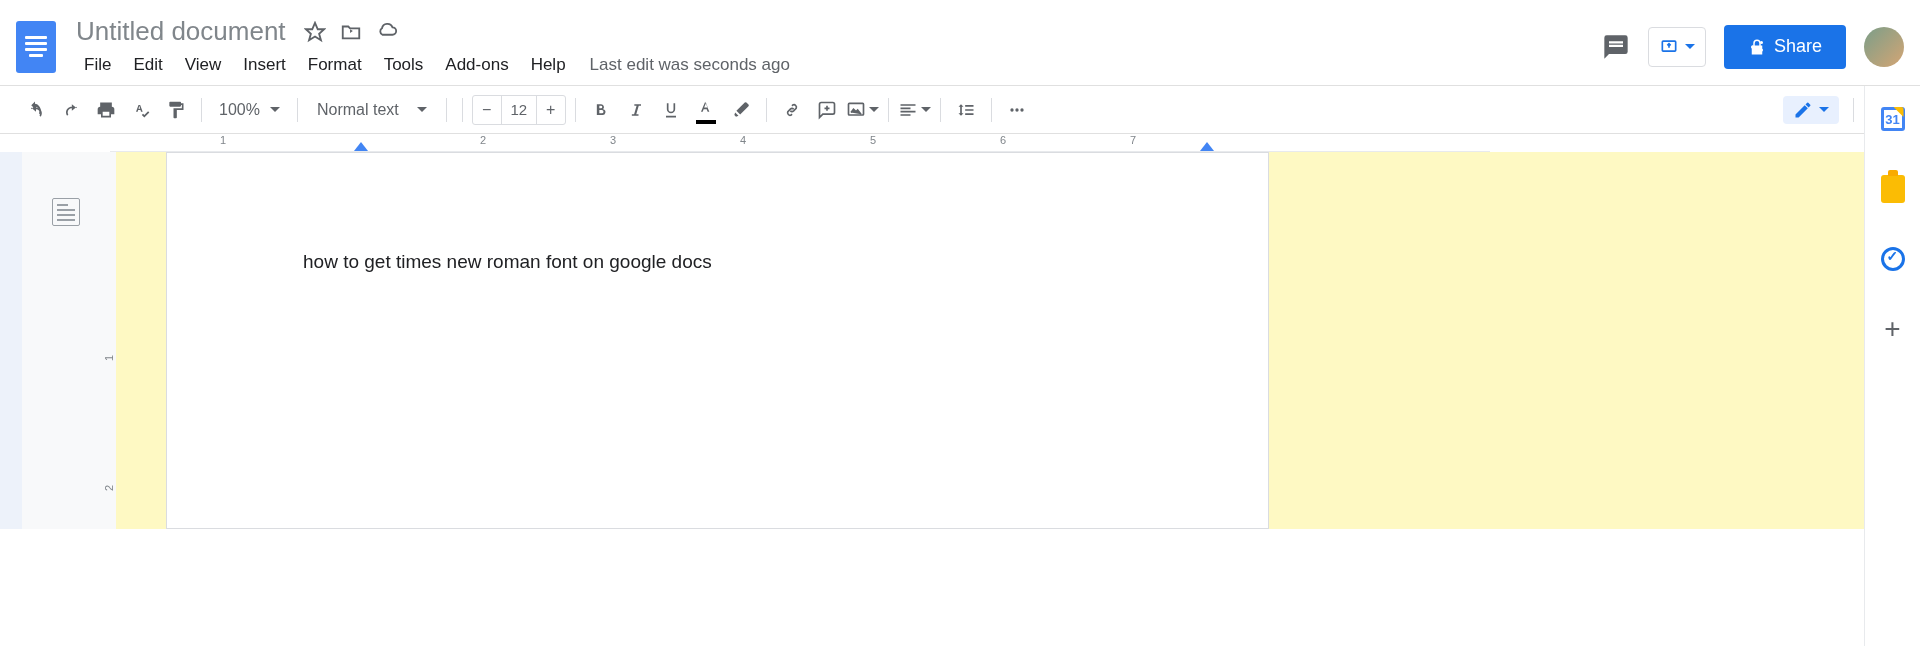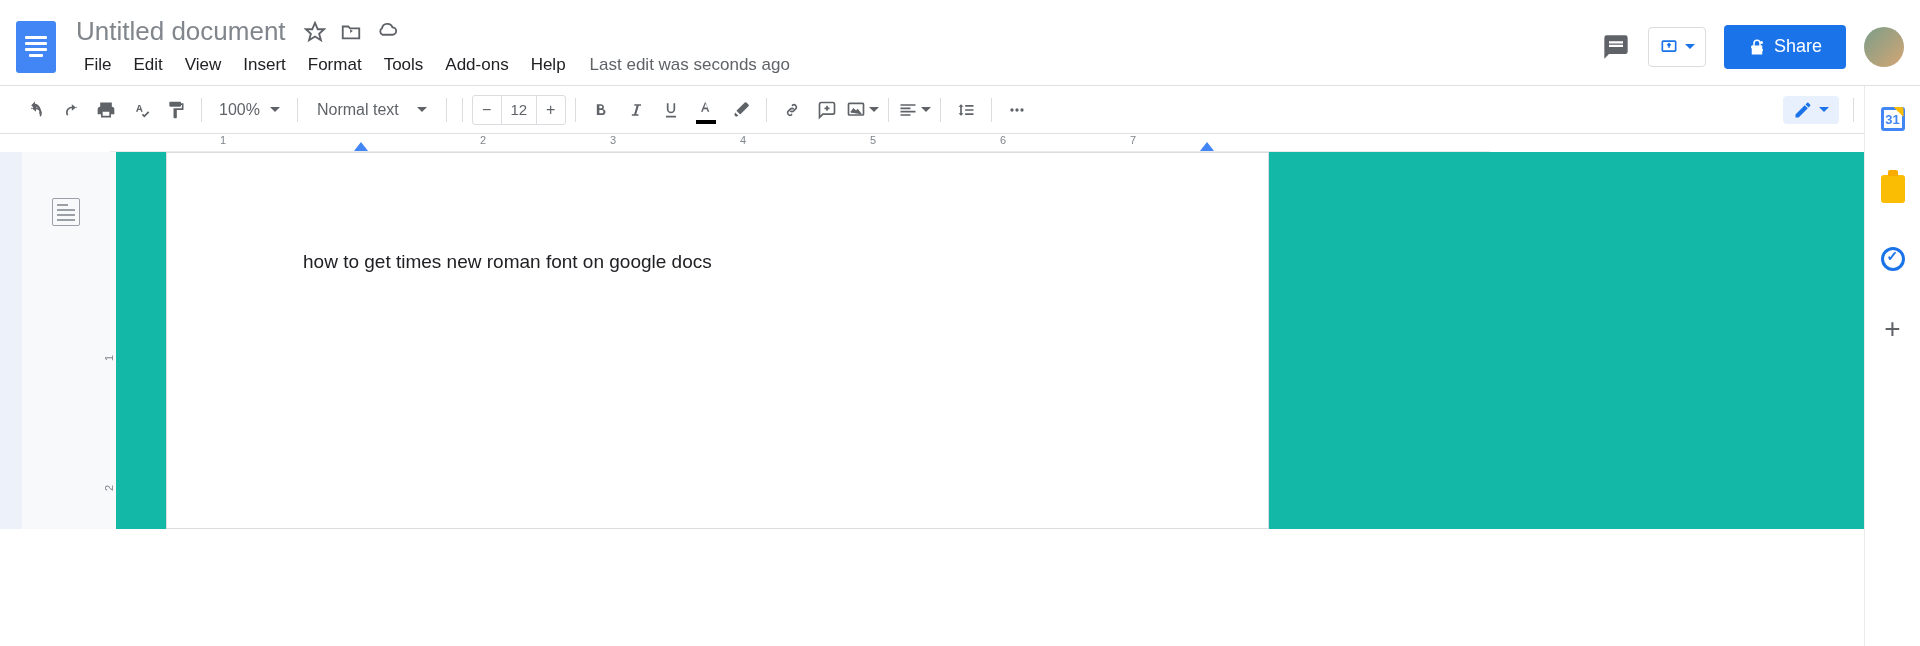--- a/index.html
+++ b/index.html
@@ -42,21 +42,21 @@
 .chevron-up { color: #5f6368; cursor: pointer; padding: 6px; }
 
 
 .ruler { height: 18px; background: #fff; position: relative; border-bottom: 1px solid #e8eaed; margin-left: 110px; width: 1380px; }
 .ruler-inner { position: absolute; left: 58px; top: 0; right: 0; height: 100%; }
 .ruler-mark { position: absolute; top: 0; font-size: 11px; color: #80868b; }
 .indent-left { position: absolute; left: 186px; top: 8px; width: 0; height: 0; border-left: 7px solid transparent; border-right: 7px solid transparent; border-bottom: 9px solid #4285f4; }
 .indent-right { position: absolute; left: 1032px; top: 8px; width: 0; height: 0; border-left: 7px solid transparent; border-right: 7px solid transparent; border-bottom: 9px solid #4285f4; }
 
 
-.canvas-area { display: flex; background: #14b8a6; height: 377px; }
+.canvas-area { display: flex; background: #fef9c3; height: 377px; }
 .left-gutter { width: 22px; background: #edf2fa; }
 .outline-area { width: 88px; background: #f8f9fa; padding-top: 46px; display: flex; justify-content: center; align-items: flex-start; }
 .outline-btn { width: 28px; height: 28px; border: 1px solid #9aa0a6; border-radius: 2px; display: flex; flex-direction: column; justify-content: center; gap: 3px; padding: 4px; cursor: pointer; }
 .outline-line { height: 2px; background: #9aa0a6; }
 .vruler { width: 6px; background: #f8f9fa; position: relative; }
 .vruler-num { position: absolute; left: -4px; font-size: 11px; color: #80868b; transform: rotate(-90deg); }
 .page-wrapper { flex: 1; display: flex; justify-content: flex-start; padding-left: 50px; }
 .page { width: 1103px; background: #fff; border: 1px solid #dadce0; padding: 98px 136px; }
 .doc-text { font-size: 19px; color: #202124; font-family: Arial; }
 .right-gutter { width: 20px; background: #f8f9fa; position: relative; }

